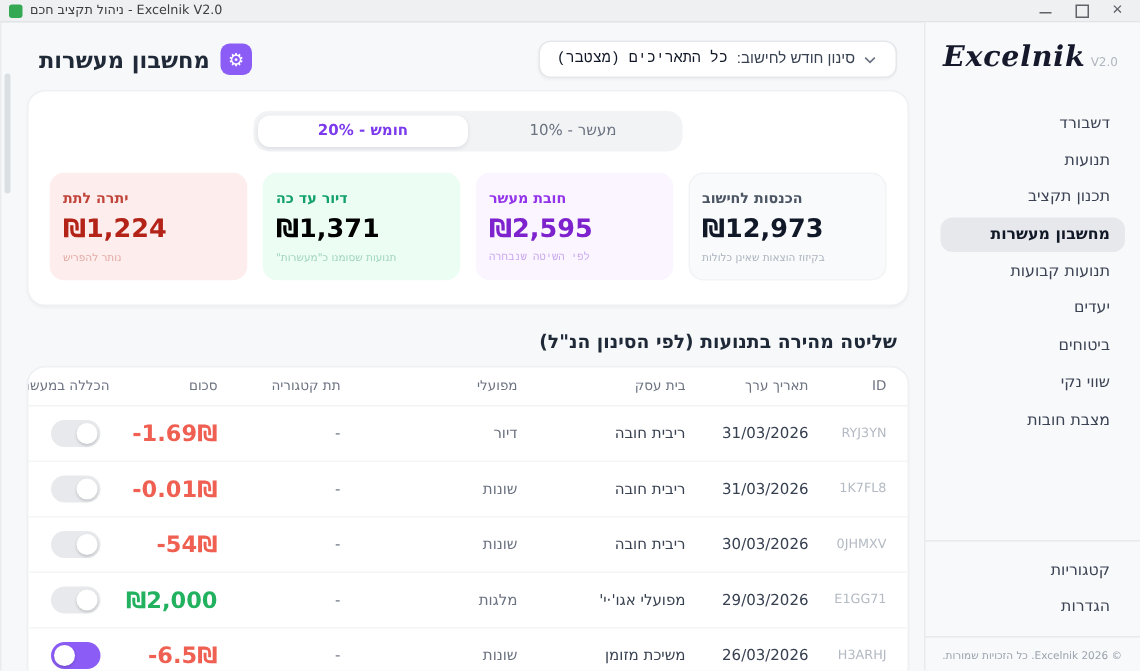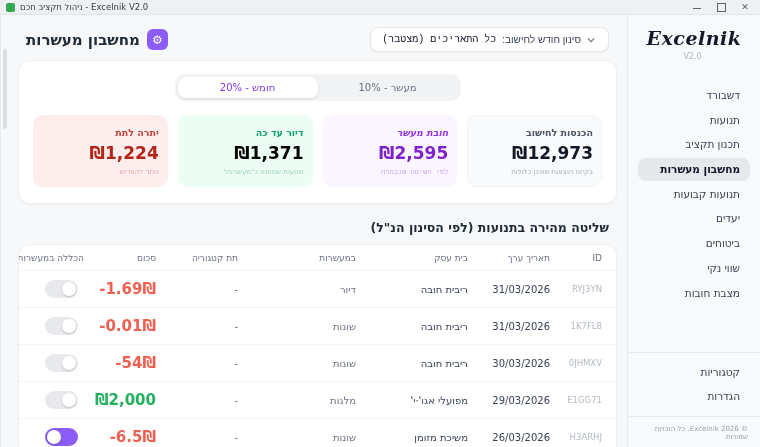--- a/index.html
+++ b/index.html
@@ -23,21 +23,21 @@
   .wc { width:10px; height:10px; position:relative; cursor:default; display:flex; align-items:center; justify-content:center; }
   .wc-min::after { content:""; width:8px; height:1px; background:#5f6368; position:absolute; top:6px; }
   .wc-max::after { content:""; width:7px; height:7px; border:1px solid #5f6368; position:absolute; }
   .wc-close { font-size:9px; color:#5f6368; line-height:1; }
 
   
   .app { flex:1; display:flex; direction:rtl; min-height:0; }
 
   
   .sidebar {
-    width:133px; flex:0 0 auto; background:#f8f9fa;
+    width:144px; flex:0 0 auto; background:#f8f9fa;
     border-left:1px solid #e8eaed;
     display:flex; flex-direction:column; padding:10px 10px 4px;
   }
   .logo-wrap { text-align:center; margin:2px 0 22px; }
   .logo-script { font-family:"DejaVu Serif","Liberation Serif",serif; font-style:italic; font-weight:bold; font-size:19px; color:#15192b; letter-spacing:.5px; }
   .logo-ver { font-size:8px; color:#b0b7c0; margin-right:3px; }
   .nav { display:flex; flex-direction:column; gap:2px; }
   .nav-item {
     font-size:10.5px; color:#3b4354; padding:4px 10px; text-align:right;
     border-radius:8px; cursor:pointer; line-height:1.4;
@@ -75,31 +75,31 @@
   .calc-card { padding:13px 14px 16px; }
 
   .segmented {
     direction:rtl; display:flex; background:#f1f3f5; border-radius:10px;
     padding:3px; width:286px; margin:0 auto 14px;
   }
   .seg {
     flex:1; text-align:center; font-size:10px; color:#6b7280; padding:5px 0;
     border-radius:8px; cursor:pointer; white-space:nowrap;
   }
-  .seg.selected { background:#fff; color:#7c3aed; font-weight:normal; box-shadow:0 1px 3px rgba(16,24,40,.10); }
+  .seg.selected { background:#fff; color:#7c3aed; font-weight:bold; box-shadow:0 1px 3px rgba(16,24,40,.10); }
 
   .stats { display:grid; grid-template-columns:repeat(4,1fr); gap:10px; direction:rtl; }
-  .stat-card { border-radius:10px; padding:11px 8px 10px; text-align:right; border:1px solid transparent; }
+  .stat-card { border-radius:10px; padding:11px 8px 10px; text-align:left; border:1px solid transparent; }
   .stat-title { font-size:9.5px; font-weight:bold; margin-bottom:5px; }
   .stat-value { font-size:17px; font-weight:bold; direction:ltr; unicode-bidi:isolate; margin-bottom:5px; }
   .stat-note { font-size:7px; }
   .stat-neutral { background:#f9fafb; border-color:#f1f3f4; }
   .stat-neutral .stat-title { color:#4b5563; } .stat-neutral .stat-value { color:#111827; } .stat-neutral .stat-note { color:#aab2bd; }
   .stat-purple { background:#faf5ff; }
-  .stat-purple .stat-title { color:#9333ea;font-style:italic; } .stat-purple .stat-value { color:#7e22ce; } .stat-purple .stat-note { color:#c9a8ef;font-family:Liberation Mono, monospace; }
+  .stat-purple .stat-title { color:#9333ea; } .stat-purple .stat-value { color:#7e22ce; } .stat-purple .stat-note { color:#c9a8ef;font-family:Liberation Mono, monospace; }
   .stat-green { background:#ecfdf3; }
   .stat-green .stat-title { color:#12a06c; } .stat-green .stat-value { color:#000000; } .stat-green .stat-note { color:#9fd4bd; }
   .stat-red { background:#fdeeed; }
   .stat-red .stat-title { color:#c2453c; } .stat-red .stat-value { color:#b42318; } .stat-red .stat-note { color:#e3a9a4; }
 
   .section-title { font-size:12.5px; font-weight:bold; color:#1f2937; padding:4px 8px 9px; }
 
   .table-card { overflow:hidden; padding:0; }
   .trow {
     display:grid; direction:rtl;
@@ -220,21 +220,21 @@
             </div>
         </div>
 
         <div class="section-title">שליטה מהירה בתנועות (לפי הסינון הנ"ל)</div>
 
         <div class="card table-card">
           <div class="trow thead" id="table-head">
               <div class="th">ID</div>
               <div class="th">תאריך ערך</div>
               <div class="th">בית עסק</div>
-              <div class="th">במעשרות</div>
+              <div class="th">מפועלי</div>
               <div class="th">תת קטגוריה</div>
               <div class="th">סכום</div>
               <div class="th">הכללה במעשרות</div>
             </div>
           <div id="table-body">
               <div class="trow tr">
                 <div class="td td-id">RYJ3YN</div>
                 <div class="td td-date">31/03/2026</div>
                 <div class="td td-biz">ריבית חובה</div>
                 <div class="td td-cat">דיור</div>

